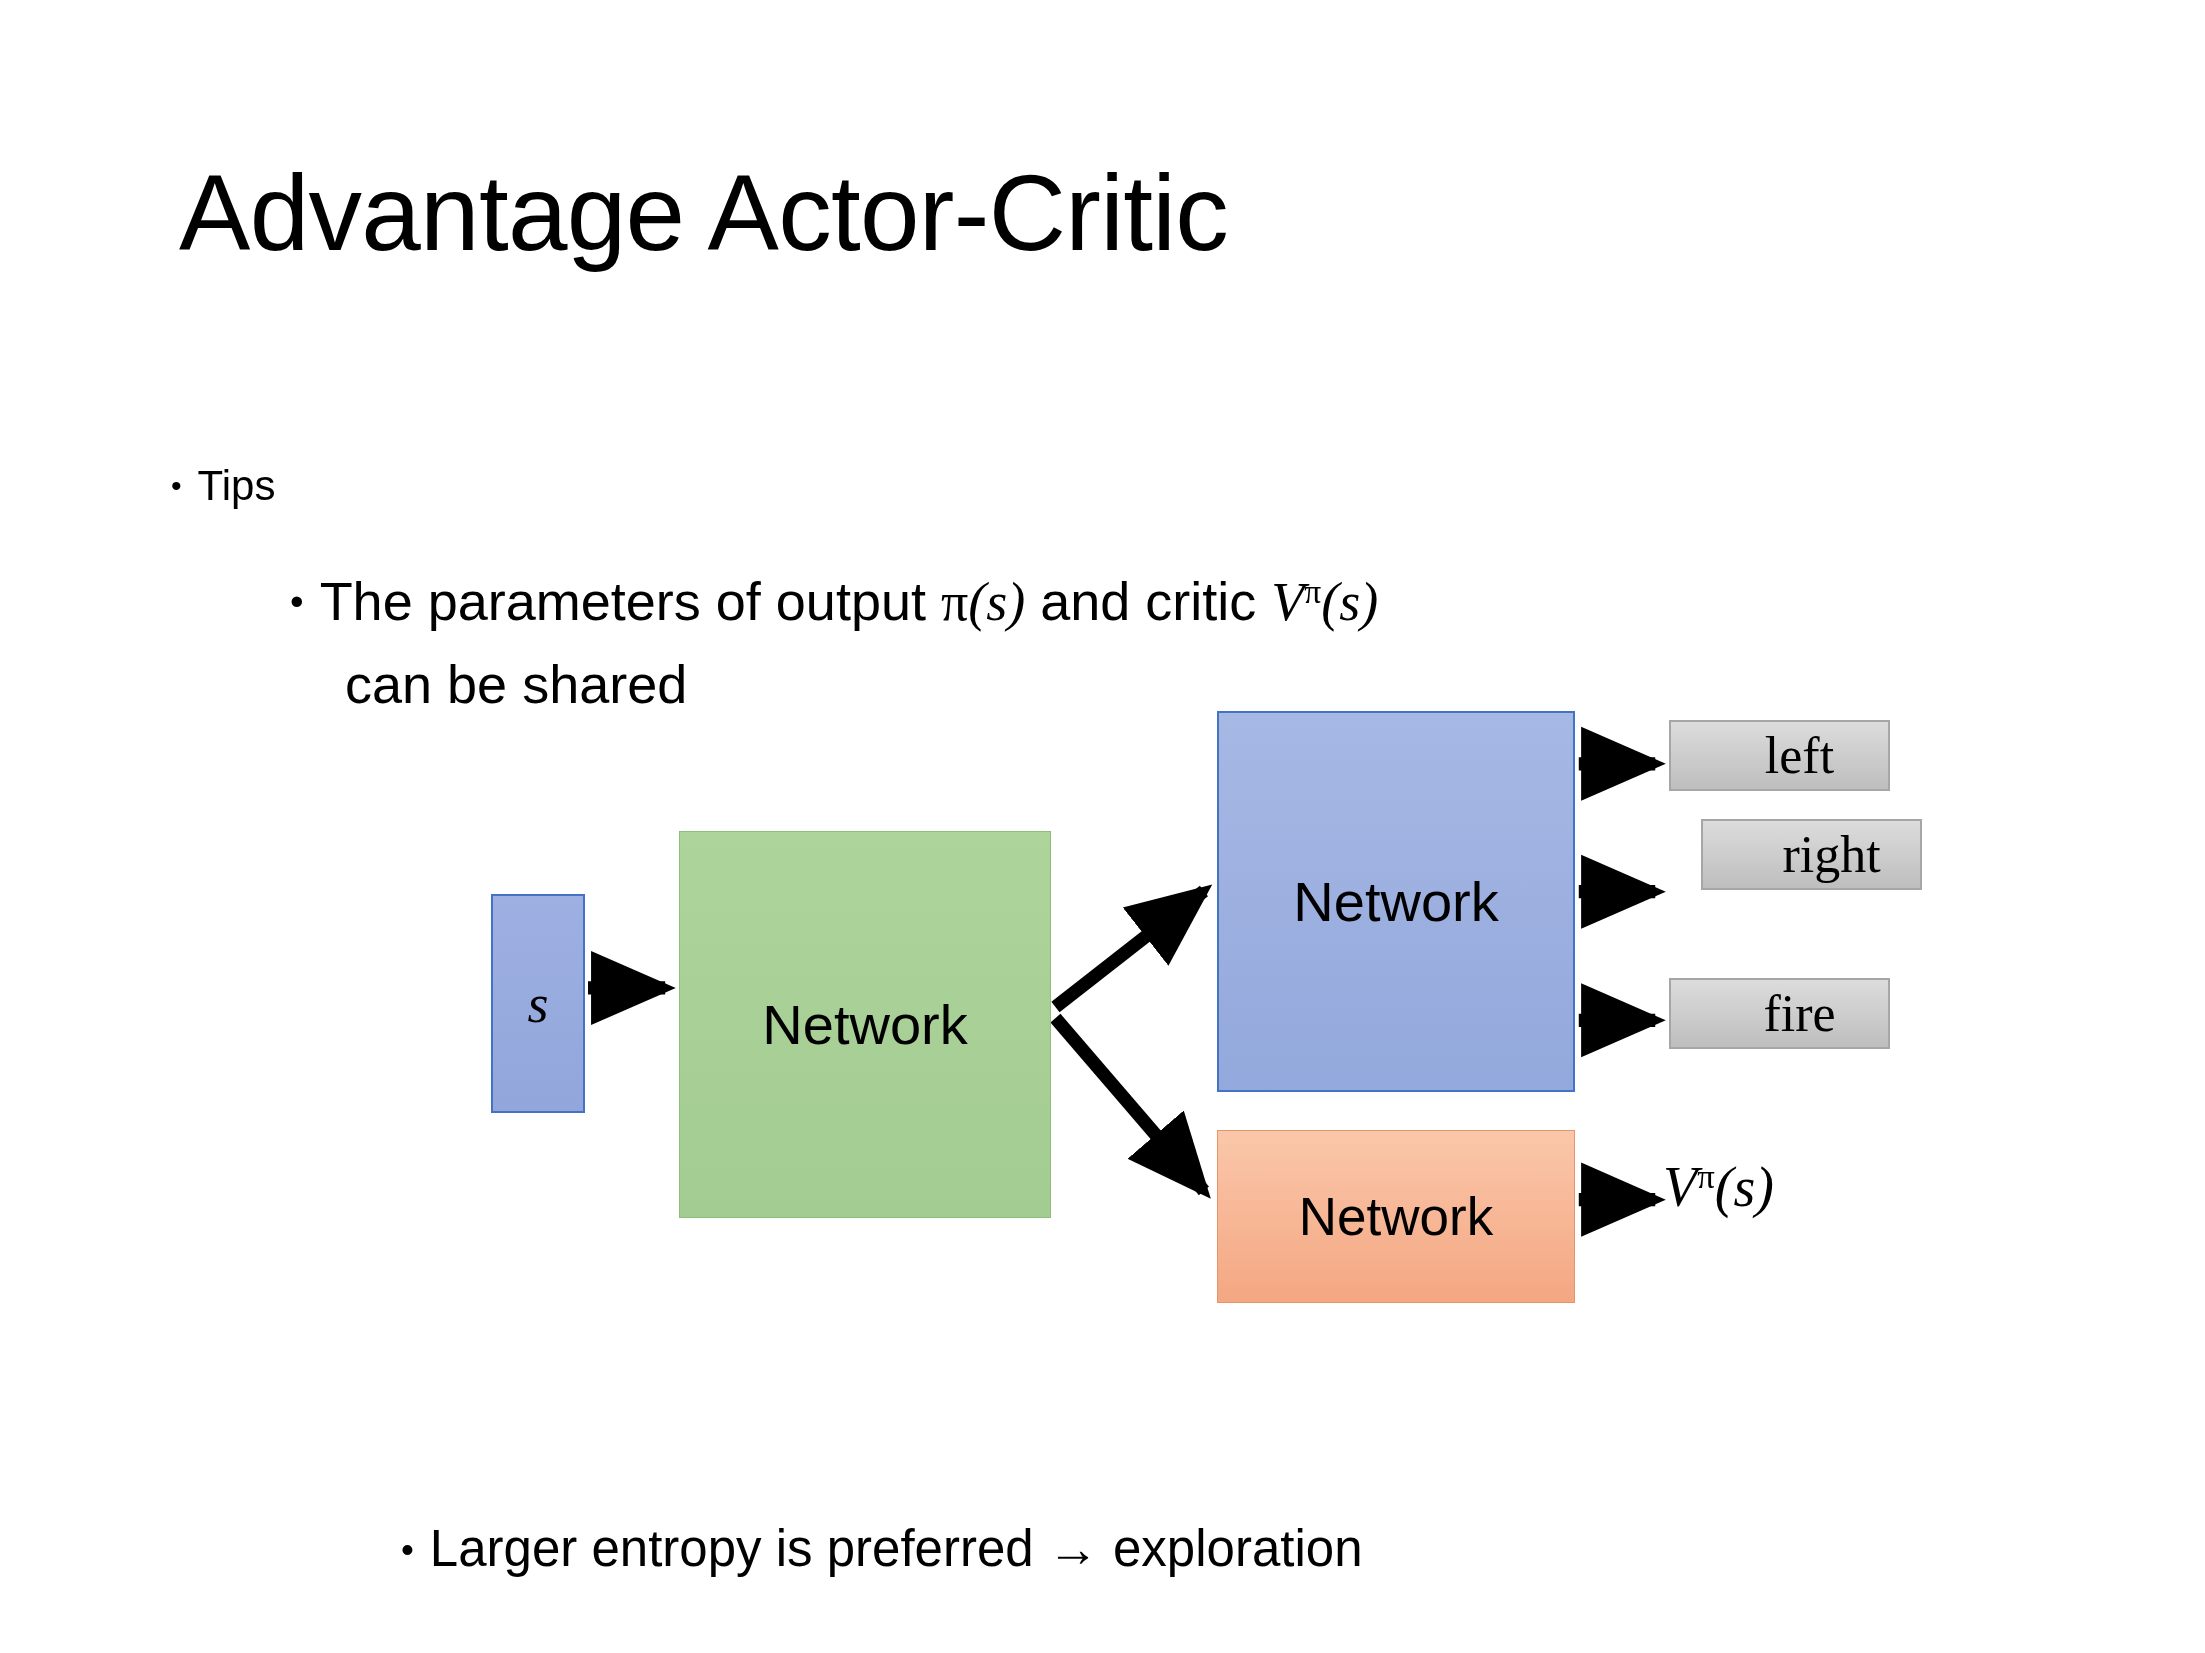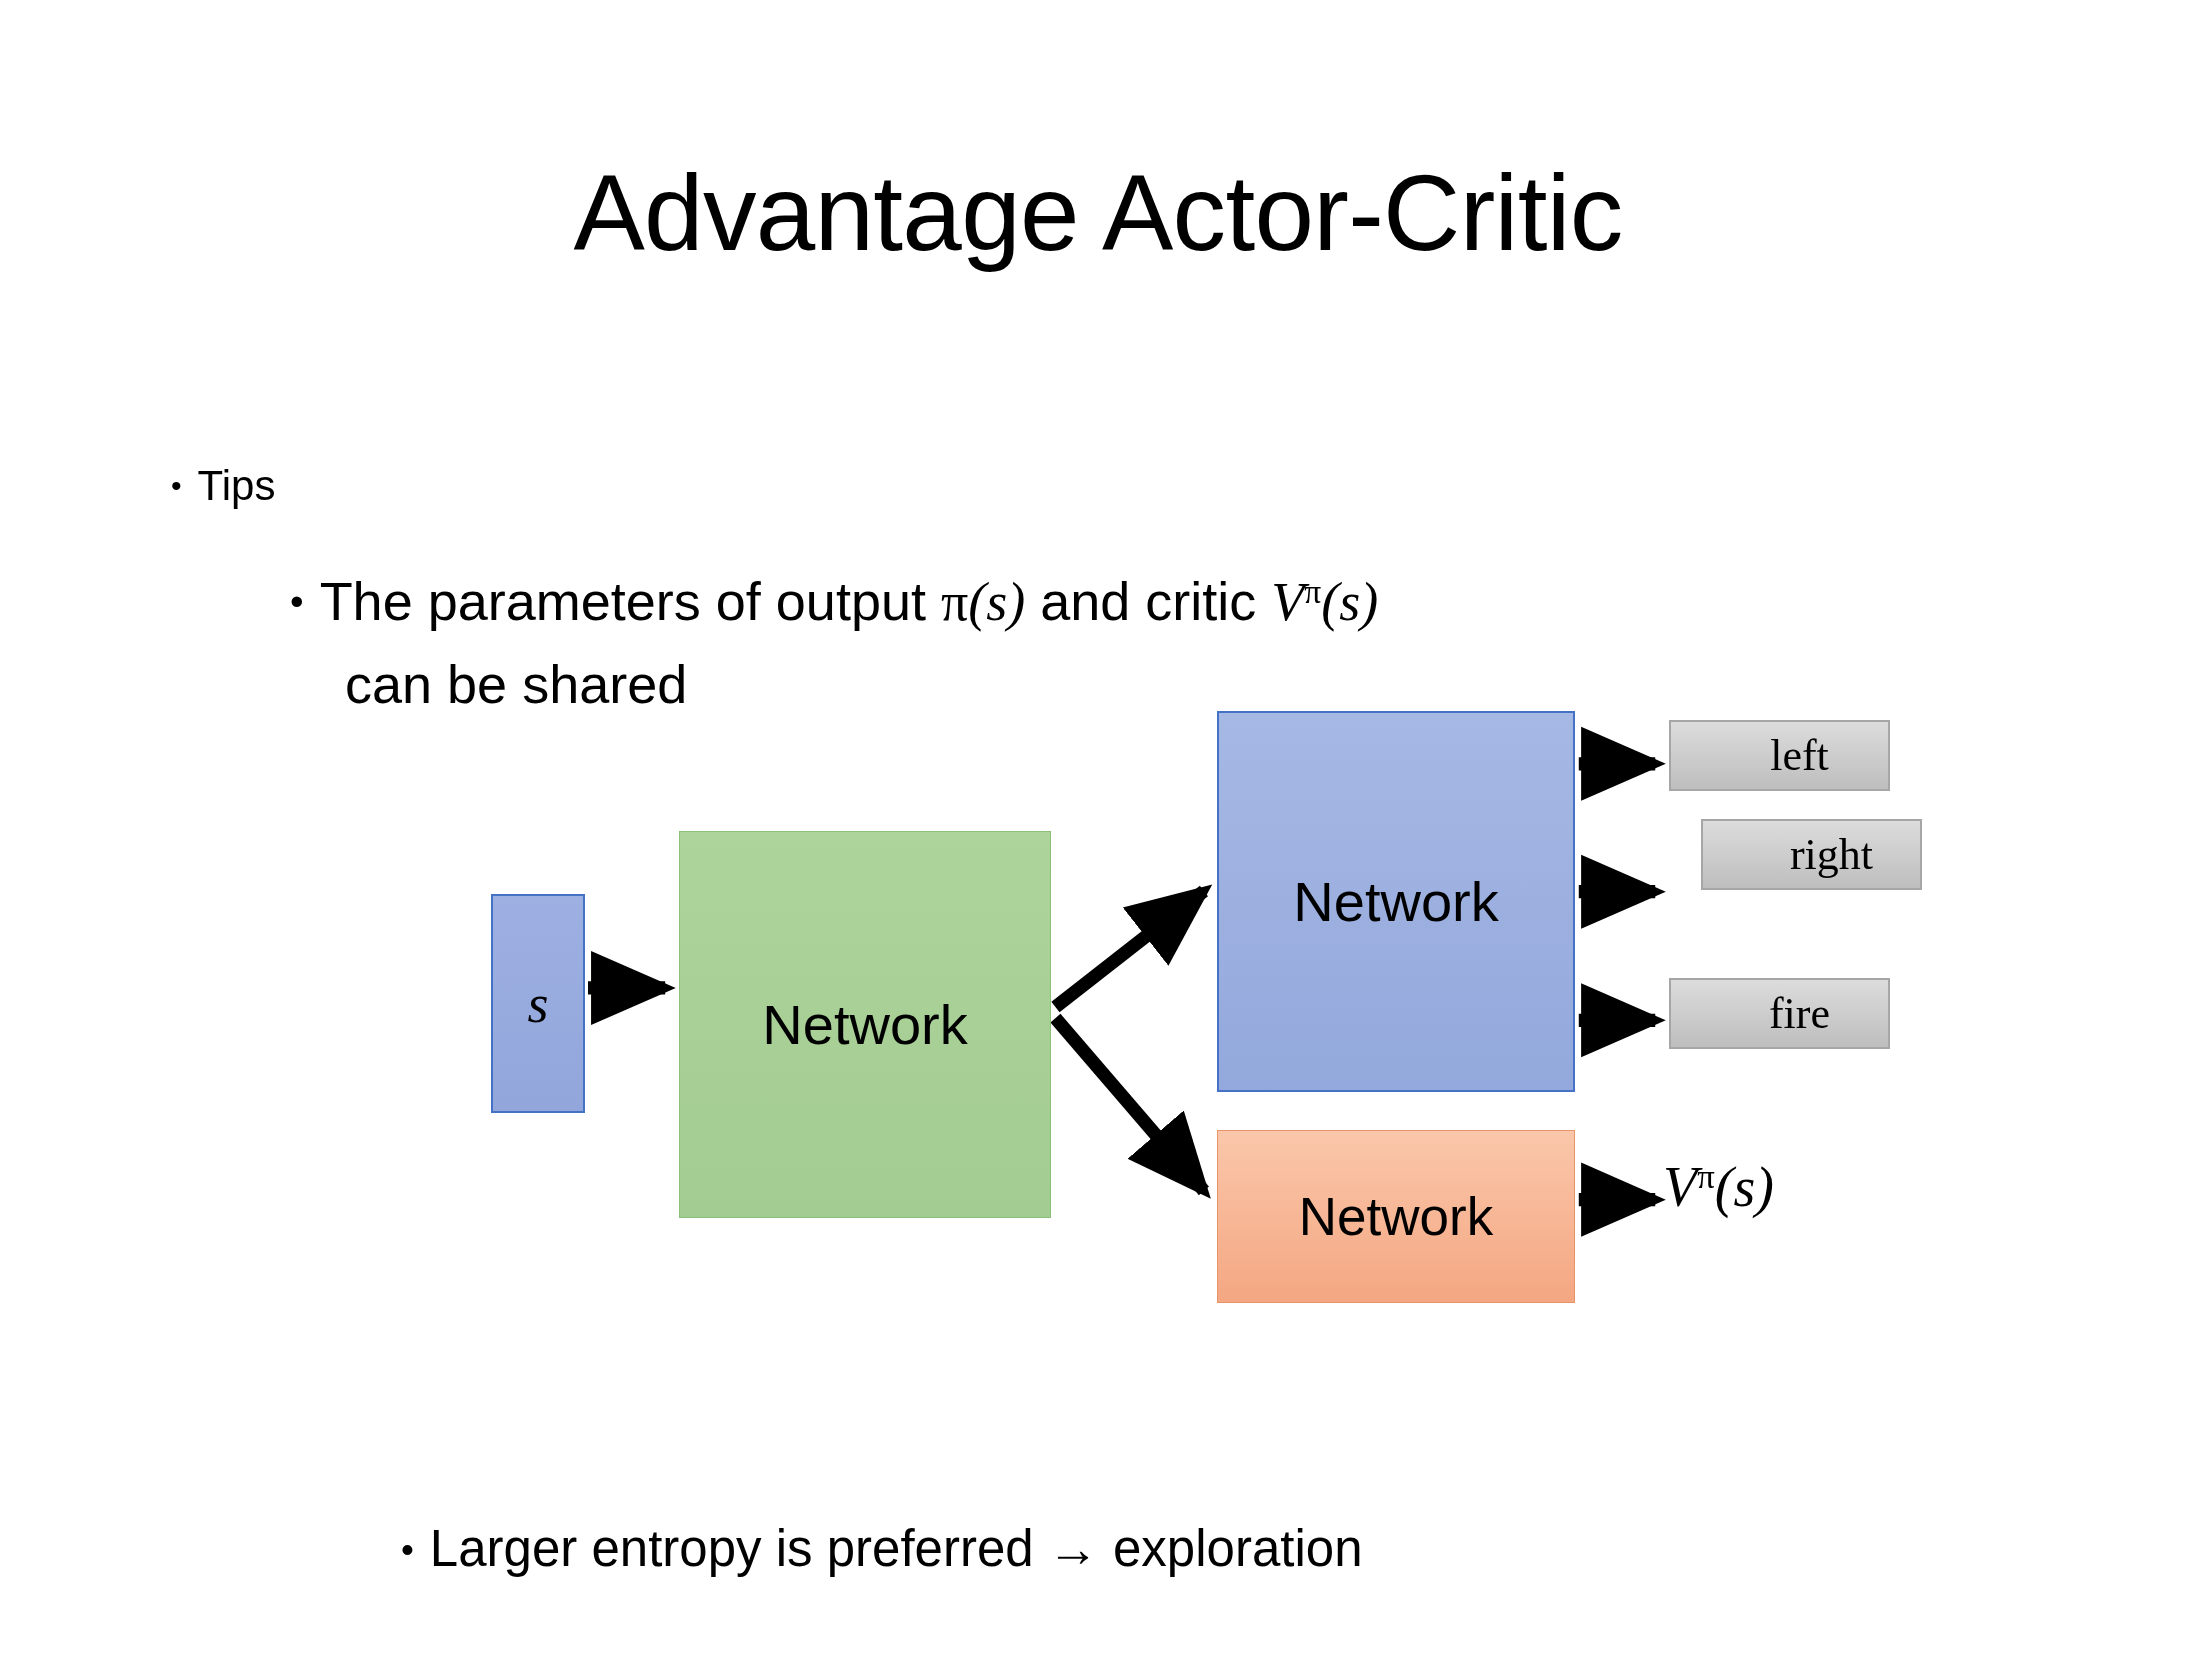--- a/index.html
+++ b/index.html
@@ -9,21 +9,20 @@
   }
   body {
     font-family: "Liberation Sans", sans-serif;
   }
   #slide {
     position: relative;
     width: 1937px;
     height: 1654px;
     background: #ffffff;
     overflow: hidden;
-    text-align: center;
   }
 
   
   #title {
     position: absolute;
     left: 179px;
     top: 160px;
     width: 1838px;
     font-size: 107px;
     line-height: 1.0;
@@ -146,21 +145,21 @@
     position: absolute;
     box-sizing: border-box;
     width: 221px;
     height: 71px;
     background: linear-gradient(180deg, #DCDCDC 0%, #BEBEBE 100%);
     border: 2.2px solid #A6A6A6;
     display: flex;
     align-items: center;
     justify-content: center;
     font-family: "Liberation Serif", serif;
-    font-size: 44px;
+    font-size: 52px;
     color: #000000;
     padding-left: 40px;
   }
   #out-left  { left: 1669px; top: 720px; }
   #out-right { left: 1669px; top: 819px; margin-left: 32px; }
   #out-fire  { left: 1669px; top: 978px; }
 
   #vpi-out {
     position: absolute;
     left: 1663px;

